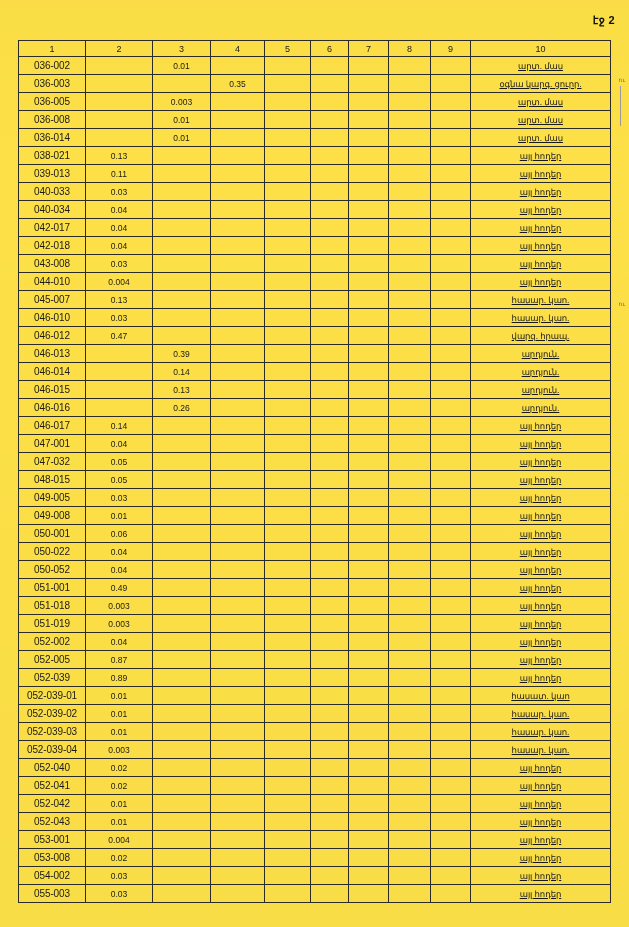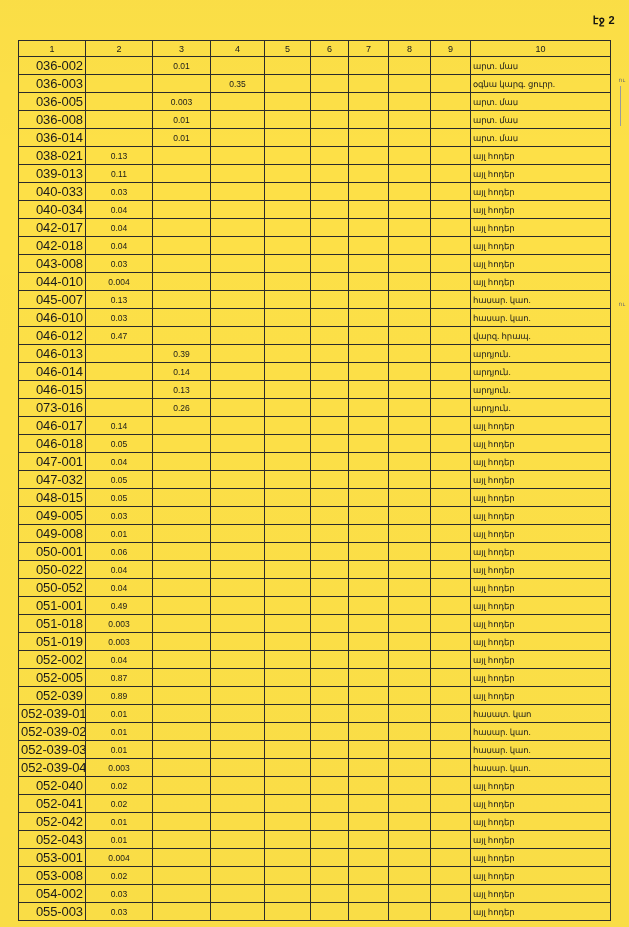--- a/index.html
+++ b/index.html
@@ -59,34 +59,35 @@
     white-space: nowrap;
   }
   table.sheet thead th {
     height: 15px;
     text-align: center;
     font-size: 9px;
     font-weight: normal;
     vertical-align: middle;
   }
   td.c-code {
-    text-align: right;
-    font-size: 13px;
+    text-align: center;
+    font-size: 10px;
     padding-left: 3px;
     letter-spacing: -0.1px;
   }
   td.c-num {
     text-align: center;
     font-size: 8.5px;
   }
   td.c-blank { }
   td.c-note {
-    text-align: left;
+    text-align: center;
     font-size: 8.5px;
     letter-spacing: -0.1px;
+    text-decoration: underline;
   }
   
   col.w1 { width: 67px; }
   col.w2 { width: 67px; }
   col.w3 { width: 58px; }
   col.w4 { width: 54px; }
   col.w5 { width: 46px; }
   col.w6 { width: 38px; }
   col.w7 { width: 40px; }
   col.w8 { width: 42px; }
@@ -372,46 +373,34 @@
             <td class="c-num">0.13</td>
             <td class="c-num"></td>
             <td class="c-blank"></td>
             <td class="c-blank"></td>
             <td class="c-blank"></td>
             <td class="c-blank"></td>
             <td class="c-blank"></td>
             <td class="c-note">արդյուն.</td>
           </tr>
           <tr>
-            <td class="c-code">073-016</td>
+            <td class="c-code">046-016</td>
             <td class="c-num"></td>
             <td class="c-num">0.26</td>
             <td class="c-num"></td>
             <td class="c-blank"></td>
             <td class="c-blank"></td>
             <td class="c-blank"></td>
             <td class="c-blank"></td>
             <td class="c-blank"></td>
             <td class="c-note">արդյուն.</td>
           </tr>
           <tr>
             <td class="c-code">046-017</td>
             <td class="c-num">0.14</td>
-            <td class="c-num"></td>
-            <td class="c-num"></td>
-            <td class="c-blank"></td>
-            <td class="c-blank"></td>
-            <td class="c-blank"></td>
-            <td class="c-blank"></td>
-            <td class="c-blank"></td>
-            <td class="c-note">այլ հոդեր</td>
-          </tr>
-          <tr>
-            <td class="c-code">046-018</td>
-            <td class="c-num">0.05</td>
             <td class="c-num"></td>
             <td class="c-num"></td>
             <td class="c-blank"></td>
             <td class="c-blank"></td>
             <td class="c-blank"></td>
             <td class="c-blank"></td>
             <td class="c-blank"></td>
             <td class="c-note">այլ հոդեր</td>
           </tr>
           <tr>

